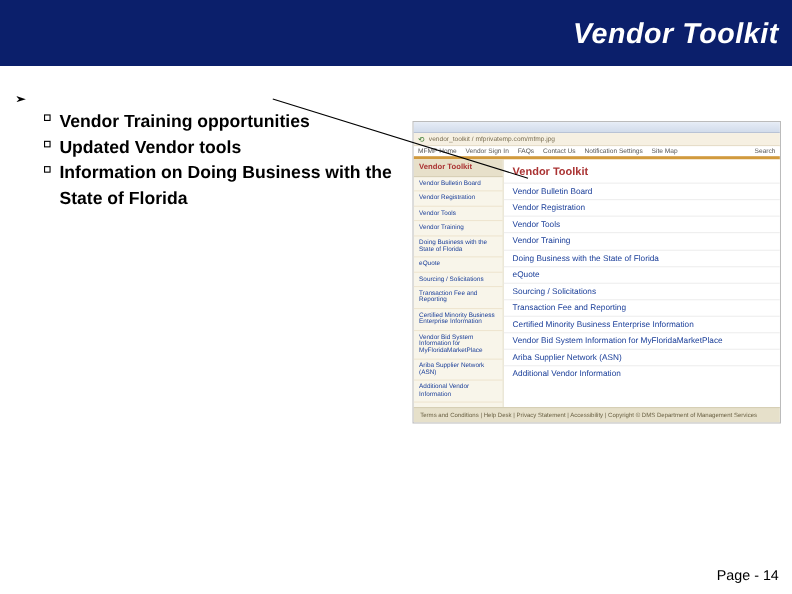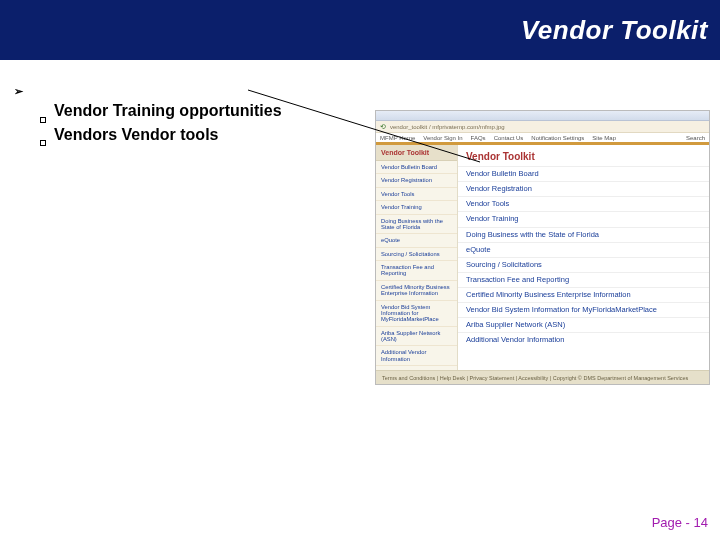--- a/index.html
+++ b/index.html
@@ -3,21 +3,21 @@
 <meta charset="utf-8">
 <style>
   * { box-sizing: border-box; margin: 0; padding: 0; }
   html, body { width: 720px; height: 540px; font-family: Arial, Helvetica, sans-serif; background: #fff; position: relative; }
   .title-bar { width: 100%; height: 60px; background: #0b1f6b; display: flex; align-items: center; justify-content: flex-end; padding-right: 12px; }
   .title-bar h1 { color: #fff; font-weight: bold; font-size: 26px; font-style: italic; letter-spacing: 0.5px; }
   .content { position: absolute; top: 80px; left: 14px; width: 350px; }
   .bullet-row { display: flex; align-items: flex-start; font-size: 16px; font-weight: bold; color: #000; line-height: 1.4; }
   .arrow-bullet { width: 14px; flex: none; font-size: 11px; padding-top: 4px; }
   .sub-list { margin-left: 18px; }
-  .sub-row { display: flex; align-items: flex-end; font-size: 16px; font-weight: bold; color: #000; line-height: 1.45; }
+  .sub-row { display: flex; align-items: flex-start; font-size: 16px; font-weight: bold; color: #000; line-height: 1.45; }
   .sq-bullet { width: 22px; flex: none; display: flex; justify-content: center; padding-top: 5px; }
   .sq-bullet span { display: inline-block; width: 6px; height: 6px; border: 1.2px solid #000; }
   .sub-text { flex: 1; padding-right: 6px; }
 
   .shot { position: absolute; top: 110px; left: 375px; width: 335px; height: 275px; border: 1px solid #bbb; background: #fff; font-size: 6px; color: #444; overflow: hidden; }
   .shot .bar1 { height: 10px; background: linear-gradient(#e6ecf6,#d2dceb); border-bottom: 1px solid #b9c3d5; }
   .shot .bar2 { height: 12px; background: #f6f0e2; border-bottom: 1px solid #e2d9c2; display: flex; align-items: center; padding: 0 4px; gap: 4px; }
   .shot .bar2 .back { color: #3a7a2f; font-size: 7px; }
   .shot .bar2 .url { flex: 1; overflow: hidden; white-space: nowrap; color: #7a6f54; }
   .shot .bar3 { height: 12px; background: #fff; border-bottom: 3px solid #d19a3d; display: flex; align-items: center; padding: 0 4px; gap: 8px; color: #555; }
@@ -26,21 +26,21 @@
   .sidebar { width: 82px; background: #f8f5ea; border-right: 1px solid #e2dcc7; }
   .sidebar .sh-title { background: #e7e0ca; color: #a33; font-weight: bold; font-size: 7px; padding: 4px 5px; border-bottom: 1px solid #d8d0b6; }
   .sidebar .sh-item { color: #1a3e99; font-size: 5.8px; padding: 3px 5px; line-height: 1.1; border-bottom: 1px solid #eee5d0; }
   .sidebar .sh-ret { color: #1a7a2f; font-size: 5.8px; padding: 6px 5px; }
   .sidebar .sh-ver { color: #8a8060; font-size: 5.5px; padding: 3px 5px; border-top: 1px solid #eee5d0; }
   .mainpane { flex: 1; background: #fff; }
   .mainpane .mp-title { color: #a33; font-family: "Comic Sans MS", cursive, sans-serif; font-size: 10px; font-weight: bold; padding: 6px 8px 4px; }
   .mainpane .mp-item { color: #1a3e99; font-family: "Comic Sans MS", cursive, sans-serif; font-size: 7.5px; padding: 2px 8px; border-top: 1px solid #eee; line-height: 1.35; }
   .footer-bar { position: absolute; bottom: 0; left: 0; right: 0; height: 14px; background: #e6e0ca; border-top: 1px solid #d6cfb5; font-size: 5.5px; color: #6b6245; display: flex; align-items: center; padding: 0 6px; }
 
-  .pager { position: absolute; bottom: 10px; right: 12px; font-size: 13px; color: #a21caf; }
+  .pager { position: absolute; bottom: 10px; right: 12px; font-size: 13px; color: #000000; }
 
   .pointer { position: absolute; pointer-events: none; }
   .pointer line { stroke: #000; stroke-width: 1; }
 </style>
 </head>
 <body>
 
 <div class="title-bar">
   <h1>Vendor Toolkit</h1>
 </div>
@@ -53,21 +53,27 @@
     <div class="sub-row">
         <div class="sq-bullet">
           <span></span>
         </div>
         <div class="sub-text">Vendor Training opportunities</div>
       </div>
     <div class="sub-row">
         <div class="sq-bullet">
           <span></span>
         </div>
-        <div class="sub-text">Vendors Vendor tools</div>
+        <div class="sub-text">Updated Vendor tools</div>
+      </div>
+    <div class="sub-row">
+        <div class="sq-bullet">
+          <span></span>
+        </div>
+        <div class="sub-text">Information on Doing Business with the State of Florida</div>
       </div>
   </div>
 </div>
 
 <div class="shot">
   <div class="bar1"></div>
   <div class="bar2">
     <span class="back">⟲</span>
     <span class="url">vendor_toolkit / mfprivatemp.com/mfmp.jpg</span>
   </div>

